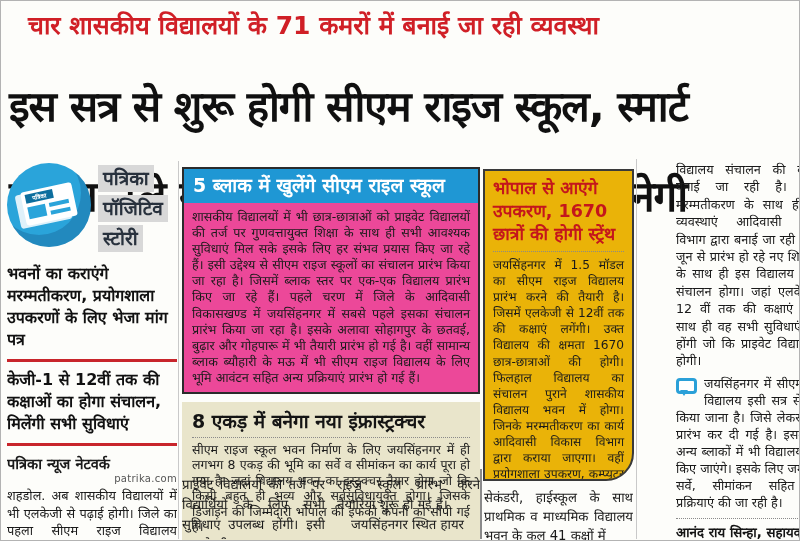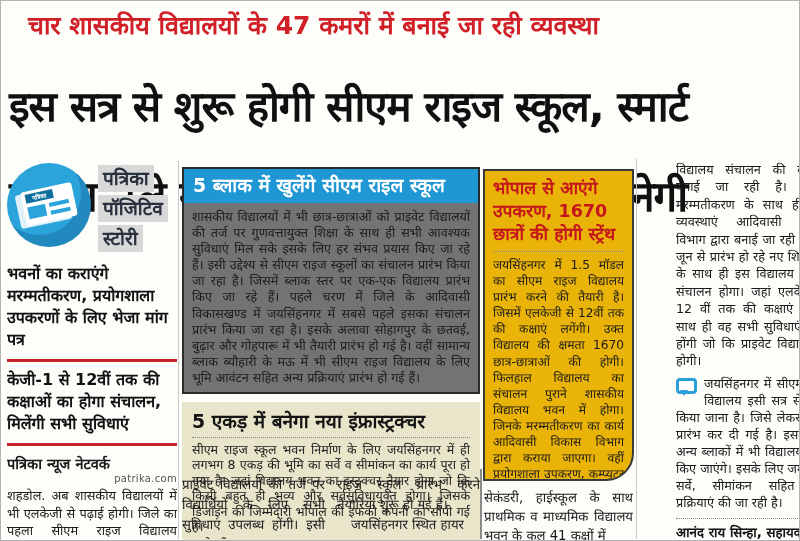--- a/index.html
+++ b/index.html
@@ -56,21 +56,21 @@
     font-weight:bold; font-size:19px; line-height:25px; padding:1px 5px; margin-bottom:3px;
   }
   .point { font-weight:bold; font-size:16px; line-height:22px; color:#111; margin-top:8px; }
   .redrule { height:3px; background:#c8252b; margin:8px 0 7px 0; }
   .byline { font-weight:bold; font-size:14.5px; margin-top:2px; }
   .site { font-size:10px; color:#555; letter-spacing:.3px; margin-bottom:3px;text-align:right; }
   .lede { font-size:12.8px; line-height:17.6px; text-align:justify; }
 
   
   .midcol { position:absolute; left:181px; top:166px; width:298px; }
-  .box1 { border:2px solid #2b2b2b; background:#737373; }
+  .box1 { border:2px solid #2b2b2b; background:#ec4899; }
   .box1 .bar {
     background:#1f97d4; color:#fff; font-weight:bold; font-size:19px;
     padding:3px 9px 5px 9px;
   }
   .box1 .b1 { padding:6px 8px 6px 8px; font-size:12.6px; line-height:16.1px; text-align:justify; }
   .box2 { margin-top:8px; background:#e9e5cb; padding:6px 10px 8px 10px; }
   .box2 .t2 {
     font-size:19px; font-weight:bold; color:#141414;
     border-bottom:1px dotted #8a8a8a; padding-bottom:3px; margin-bottom:4px;
   }
@@ -108,21 +108,21 @@
     border:4px solid transparent; border-top:6px solid #2aa0d8;
   }
   .dotrule { border-top:1px dotted #8a8a8a; margin:7px 0 5px 0; }
   .attr { font-weight:bold; font-size:13.3px; line-height:18.5px; color:#141414; }
 </style>
 </head>
 <body>
 
 <div id="page">
 
-  <div class="kicker">चार शासकीय विद्यालयों के 47 कमरों में बनाई जा रही व्यवस्था</div>
+  <div class="kicker">चार शासकीय विद्यालयों के 71 कमरों में बनाई जा रही व्यवस्था</div>
 
   <div class="headline">
     <div>इस सत्र से शुरू होगी सीएम राइज स्कूल, स्मार्ट</div>
     <div>क्लास, प्ले ग्राउंड के साथ साइंस लैब भी बनेगी</div>
   </div>
 
   <div class="vsep vsep1"></div>
   <div class="vsep vsep2"></div>
   <div class="vsep vsep3"></div>
 
@@ -152,21 +152,21 @@
     <div class="site">patrika.com</div>
     <div class="lede">शहडोल. अब शासकीय विद्यालयों में भी एलकेजी से पढ़ाई होगी। जिले का पहला सीएम राइज विद्यालय जयसिंहनगर में इसी सत्र से प्रारंभ हो रहा है। जहां</div>
   </div>
 
   <div class="midcol">
     <div class="box1">
       <div class="bar">5 ब्लाक में खुलेंगे सीएम राइल स्कूल</div>
       <div class="b1">शासकीय विद्यालयों में भी छात्र-छात्राओं को प्राइवेट विद्यालयों की तर्ज पर गुणवत्तायुक्त शिक्षा के साथ ही सभी आवश्यक सुविधाएं मिल सके इसके लिए हर संभव प्रयास किए जा रहे हैं। इसी उद्देश्य से सीएम राइज स्कूलों का संचालन प्रारंभ किया जा रहा है। जिसमें ब्लाक स्तर पर एक-एक विद्यालय प्रारंभ किए जा रहे हैं। पहले चरण में जिले के आदिवासी विकासखण्ड में जयसिंहनगर में सबसे पहले इसका संचालन प्रारंभ किया जा रहा है। इसके अलावा सोहागपुर के छतवई, बुढ़ार और गोहपारू में भी तैयारी प्रारंभ हो गई है। वहीं सामान्य ब्लाक ब्यौहारी के मऊ में भी सीएम राइज विद्यालय के लिए भूमि आवंटन सहित अन्य प्रक्रियाएं प्रारंभ हो गई हैं।</div>
     </div>
     <div class="box2">
-      <div class="t2">5 एकड़ में बनेगा नया इंफ्रास्ट्रक्चर</div>
+      <div class="t2">8 एकड़ में बनेगा नया इंफ्रास्ट्रक्चर</div>
       <div class="b2">सीएम राइज स्कूल भवन निर्माण के लिए जयसिंहनगर में ही लगभग 8 एकड़ की भूमि का सर्वे व सीमांकन का कार्य पूरा हो गया है। जहां विद्यालय भवन का इस्ट्रक्चर तैयार होगा जो कि किसी बहुत ही भव्य और सर्वसुविधायुक्त होगा। जिसके डिजाइन की जिम्मेदारी भोपाल की इफको कंपनी को सौंपी गई है।</div>
     </div>
   </div>
 
   <div class="midbottom">
     <div class="c">प्राईवेट विद्यालयों की तर्ज पर विद्यार्थियों के लिए सभी सुविधाएं उपलब्ध होंगी। इसी सत्र से सीएम</div>
     <div class="c">
       <div>राइज स्कूल प्रारंभ करने तैयारियां शुरू हो गई हैं।</div>
       <div class="indent">जयसिंहनगर स्थित हायर</div>
     </div>

